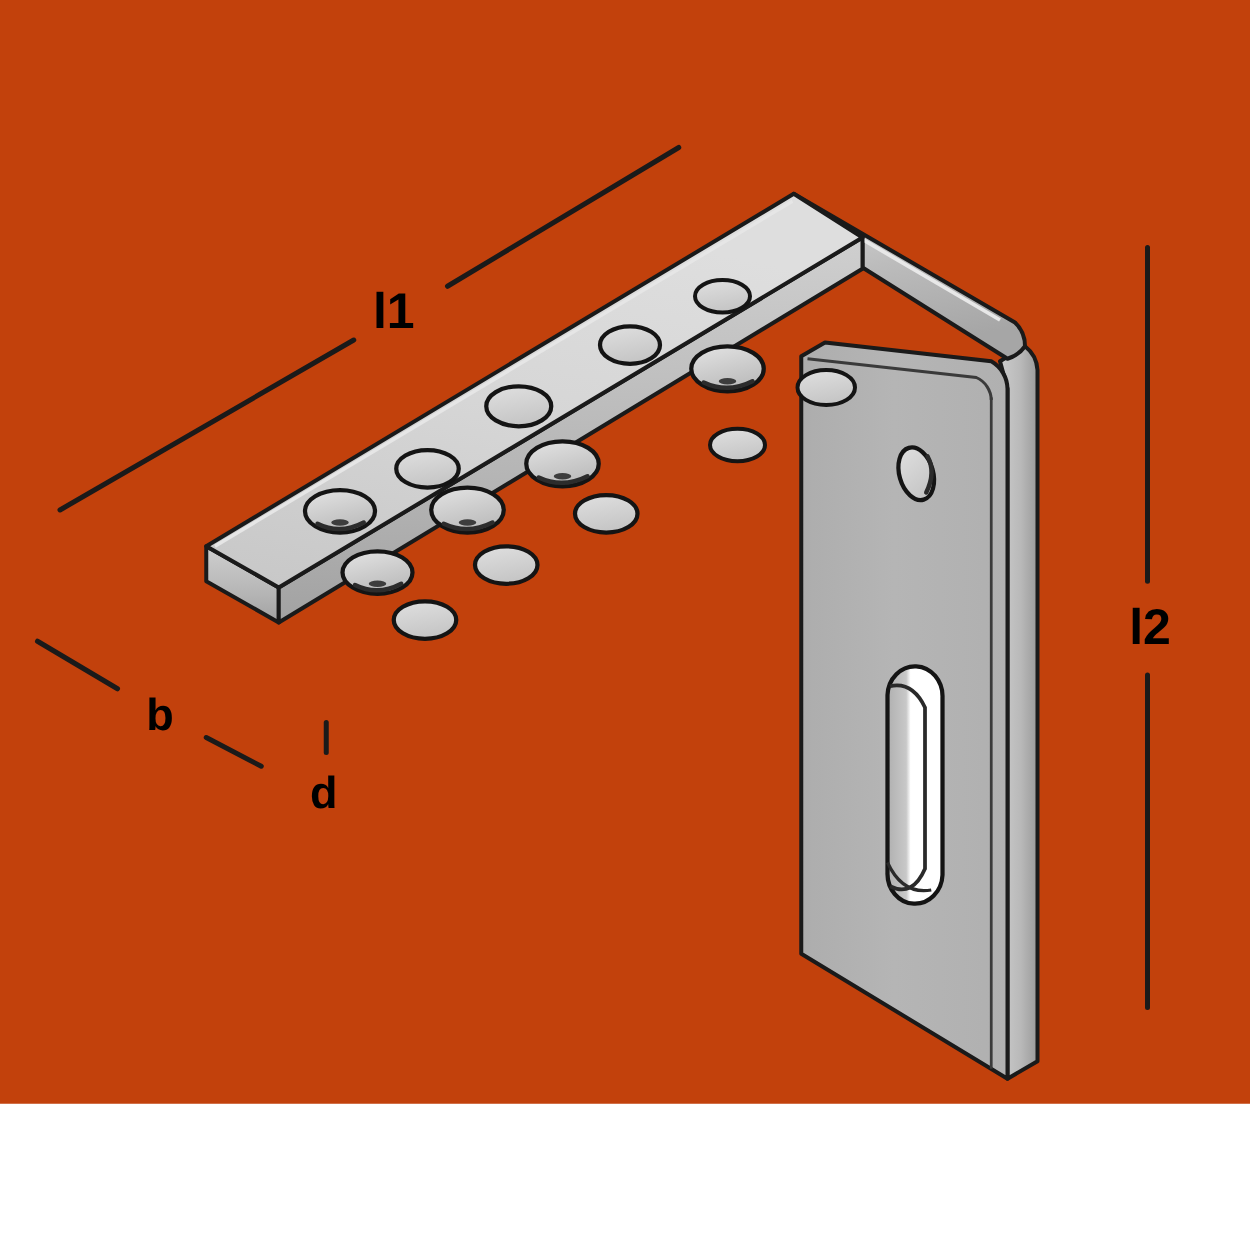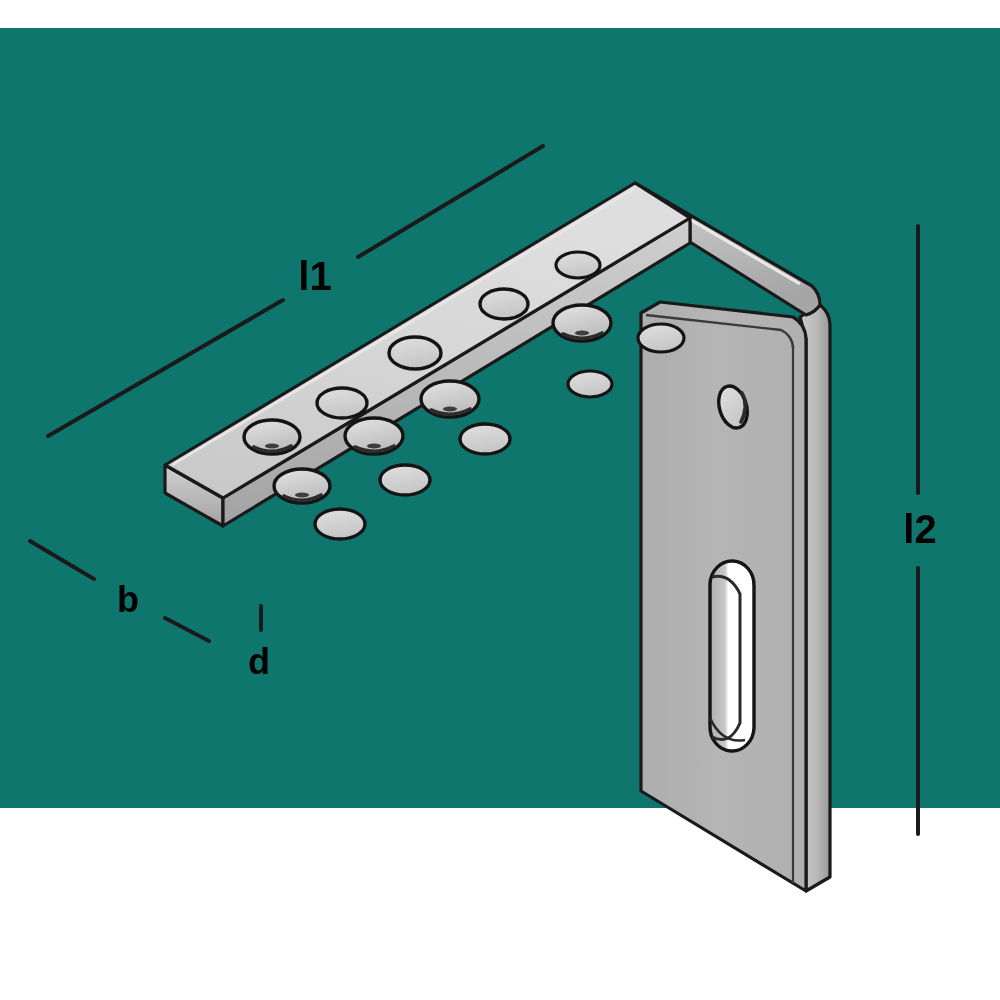--- a/index.html
+++ b/index.html
@@ -1,19 +1,19 @@
 <!DOCTYPE html>
 <html><head>
 <meta charset="utf-8">
 <title>Angle Bracket Technical Drawing</title>
 <style>
   html,body{margin:0;padding:0;background:#ffffff;}
   body{width:1000px;height:1000px;overflow:hidden;
        font-family:"Liberation Sans", sans-serif;}
-  #stage{position:relative;width:1000px;height:780px;background:#0f766e;margin-top:28px;}
+  #stage{position:relative;width:1000px;height:883px;background:#c2410c;}
   svg#drawing{position:absolute;left:0;top:0;width:1000px;height:1000px;display:block;}
   .dimlabel{font-family:"Liberation Sans", sans-serif;font-weight:bold;fill:#000000;}
 </style>
 </head>
 <body>
 
 <div id="stage">
 
   <svg id="drawing" viewBox="0 0 1000 1000">
     <defs>

